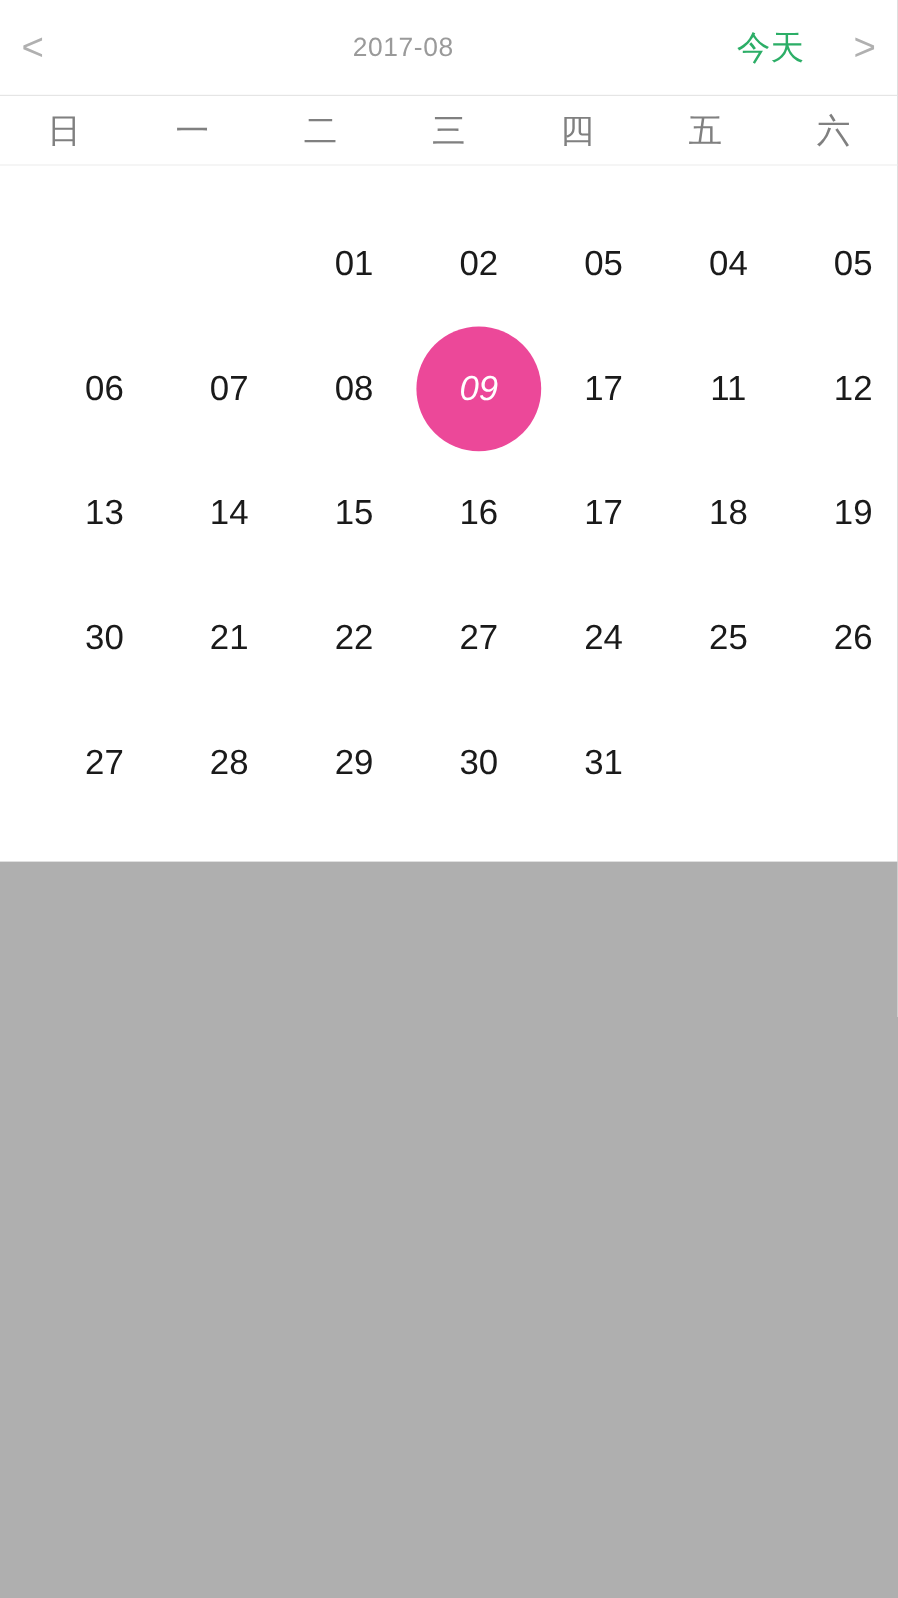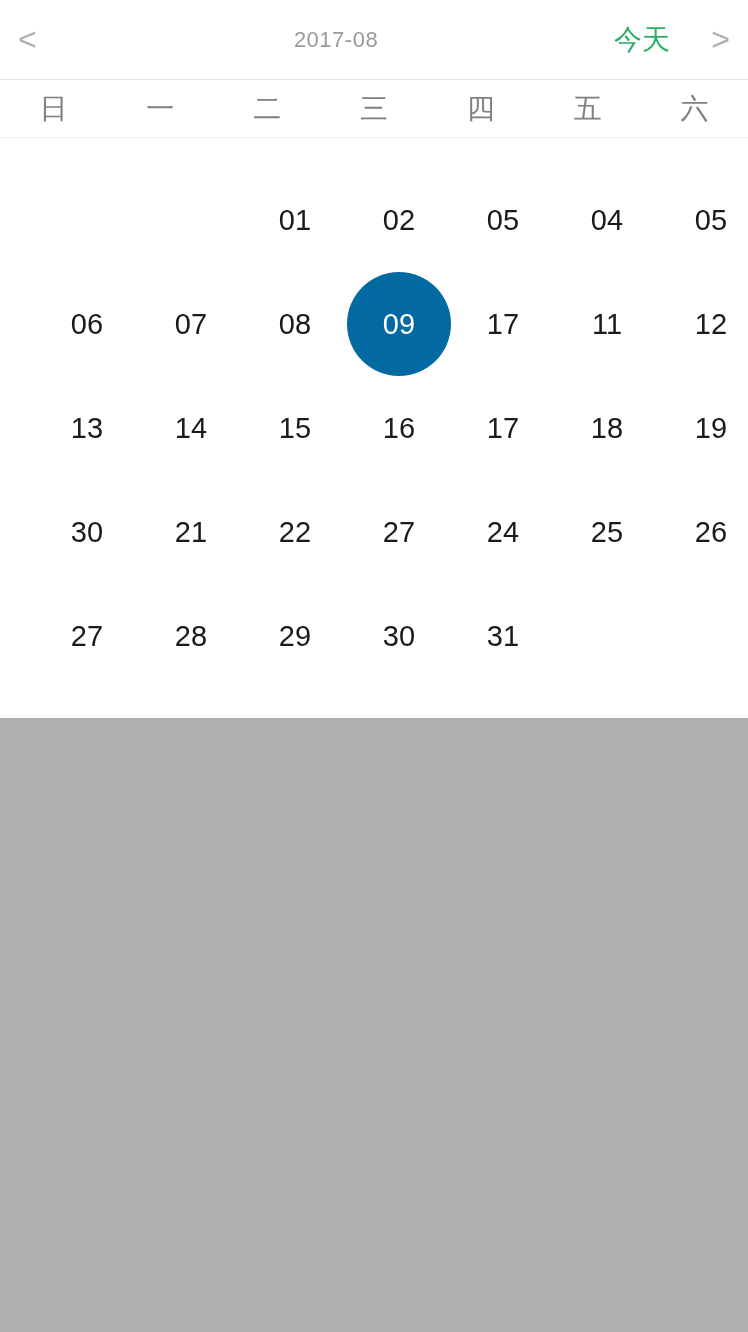--- a/index.html
+++ b/index.html
@@ -95,22 +95,23 @@
       height: 104px;
       display: flex;
       align-items: center;
       justify-content: center;
       font-size: 29px;
       font-weight: 400;
       color: #1a1a1a;
       border-radius: 50%;
     }
     .day-num.selected {
-      background: #0369a1;
+      background: #ec4899;
       color: #ffffff;
+      font-style: italic;
     }
     .day-cell.empty {
       cursor: default;
     }
   </style>
 </head>
 <body>
 
 <div class="calendar">
   <div class="header">

